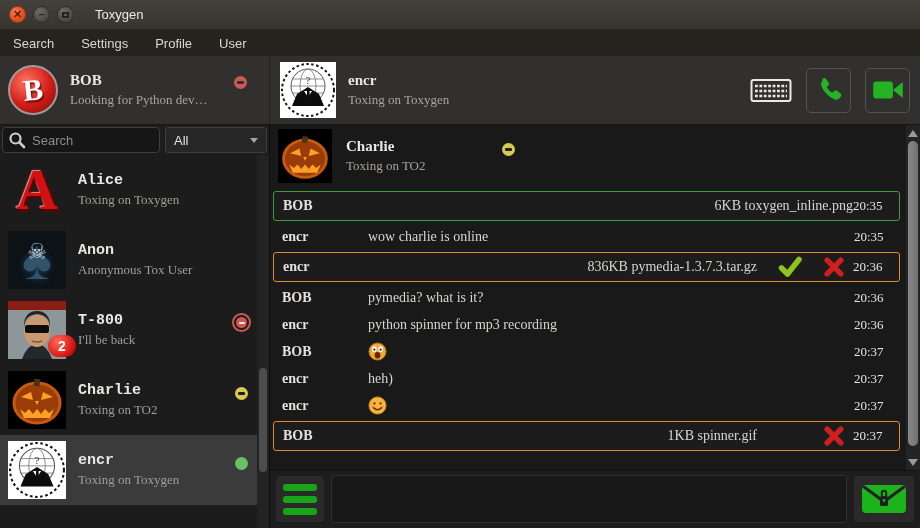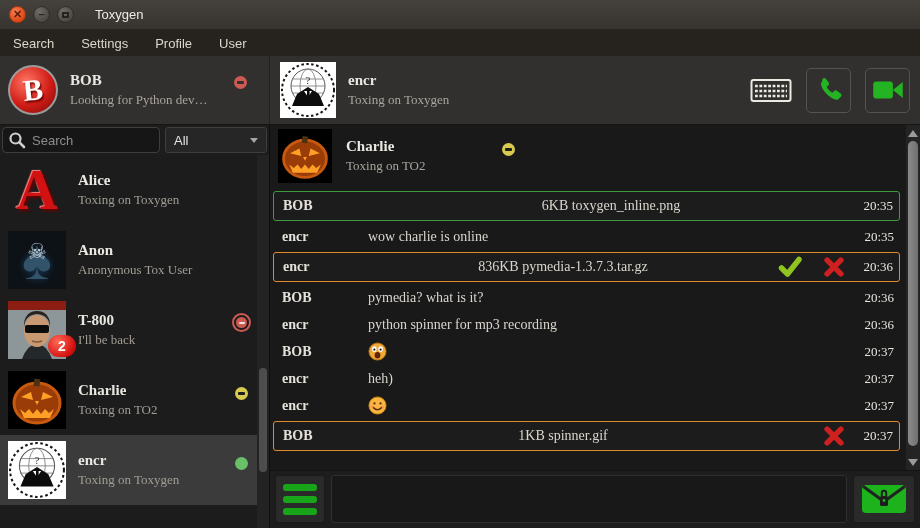--- a/index.html
+++ b/index.html
@@ -55,21 +55,21 @@
   .search-box input { flex:1; width:100px; background:transparent; border:none; outline:none; color:#ddd; font-size:13px; padding-left:6px; font-family:"Liberation Sans", sans-serif; }
   .search-box input::placeholder { color:#8d8d8d; }
   .filter-select { flex:1; background:#262626; border:1px solid #3e3e3e; border-radius:3px; display:flex; align-items:center; padding:0 8px; color:#e4e4e4; font-size:13px; cursor:pointer; }
   .filter-select .arrow { margin-left:auto; width:0; height:0; border-left:4px solid transparent; border-right:4px solid transparent; border-top:5px solid #a5a5a5; }
 
   .contact-list { flex:1; position:relative; overflow:hidden; background:#1c1c1c; }
   .contact { height:70px; display:flex; align-items:center; padding-left:8px; position:relative; }
   .contact.selected { background:#3b3b3b; }
   .contact .avatar { width:58px; height:58px; flex:0 0 58px; display:flex; align-items:center; justify-content:center; overflow:hidden; }
   .contact .texts { margin-left:12px; }
-  .contact .cname { font-family:Liberation Serif, serif; font-weight:bold; font-size:15px; color:#e9e7e1; }
+  .contact .cname { font-family:Liberation Mono, monospace; font-weight:bold; font-size:15px; color:#e9e7e1; }
   .contact .cstatus { font-family:"Liberation Serif", serif; font-size:13px; color:#a29e96; margin-top:3px; }
   .contact .dot { position:absolute; right:21px; top:22px; }
   .contact .ring-busy { position:absolute; right:18px; top:18px; }
   .avatar-alice { background:#1c1c1c; }
   .avatar-alice span { font-family:"Liberation Serif", serif; font-weight:bold; font-size:58px; line-height:1; color:#d21113; text-shadow:2px 2px 3px #6b0000, -1px -1px 1px #ff8a8a; }
   .avatar-anon { background:#0d1217; position:relative; }
   .avatar-anon .spade { font-size:56px; line-height:58px; color:#33536b; text-shadow:0 0 6px #18405c; }
   .avatar-anon .skull { position:absolute; top:8px; left:50%; transform:translateX(-50%); font-size:22px; color:#c7d2d8; }
   .badge { position:absolute; left:48px; top:40px; min-width:28px; height:22px; padding:0 7px; background:radial-gradient(circle at 35% 30%, #ff6a55, #d40f0f 70%, #960000); border-radius:11px; color:#fff; font-weight:bold; font-size:14px; display:flex; align-items:center; justify-content:center; }
   .list-scroll { position:absolute; right:0; top:0; bottom:0; width:12px; background:#232323; }
@@ -83,23 +83,23 @@
   .peer-card .texts { margin-left:14px; }
   .peer-card .dot { position:absolute; left:232px; top:18px; }
 
   .rows { padding:2px 5px 0 3px; display:flex; flex-direction:column; }
   .mrow { position:relative; display:flex; align-items:center; height:27px; font-family:"Liberation Serif", serif; color:#dad6ce; }
   .mrow.file { height:30px; border-radius:3px; margin:2px 0; background:#1c1c1c; }
   .mrow.file.ok { border:1px solid #3f9b3f; }
   .mrow.file.pending { border:1px solid #e08a2e; }
   .sender { width:95px; flex:0 0 95px; padding-left:9px; font-weight:bold; font-size:14px; color:#e4e1da; }
   .mtext { flex:1; font-size:14px; min-width:0; white-space:nowrap; overflow:hidden; }
-  .mtext.center { text-align:center; }
+  .mtext.center { text-align:right; }
   .icons-slot { width:96px; flex:0 0 96px; display:flex; align-items:center; justify-content:flex-end; gap:20px; padding-right:8px; }
-  .mtime { width:46px; flex:0 0 46px; text-align:right; padding-right:6px; font-size:13px; color:#e8e5de; }
+  .mtime { width:46px; flex:0 0 46px; text-align:left; padding-right:6px; font-size:13px; color:#e8e5de; }
   .emoji-svg { vertical-align:middle; }
 
   
   .chat-scroll { position:absolute; right:0; top:0; bottom:0; width:15px; background:#242424; border-left:1px solid #1a1a1a; }
   .chat-scroll .arr { position:absolute; left:0; right:0; height:14px; display:flex; align-items:center; justify-content:center; }
   .chat-scroll .arr.up { top:1px; }
   .chat-scroll .arr.down { bottom:1px; }
   .tri-up { width:0; height:0; border-left:5px solid transparent; border-right:5px solid transparent; border-bottom:7px solid #9b9b9b; }
   .tri-down { width:0; height:0; border-left:5px solid transparent; border-right:5px solid transparent; border-top:7px solid #9b9b9b; }
   .chat-scroll .thumb { position:absolute; left:2px; right:2px; top:16px; height:305px; background:linear-gradient(90deg,#8a8a8a,#707070); border-radius:5px; }

